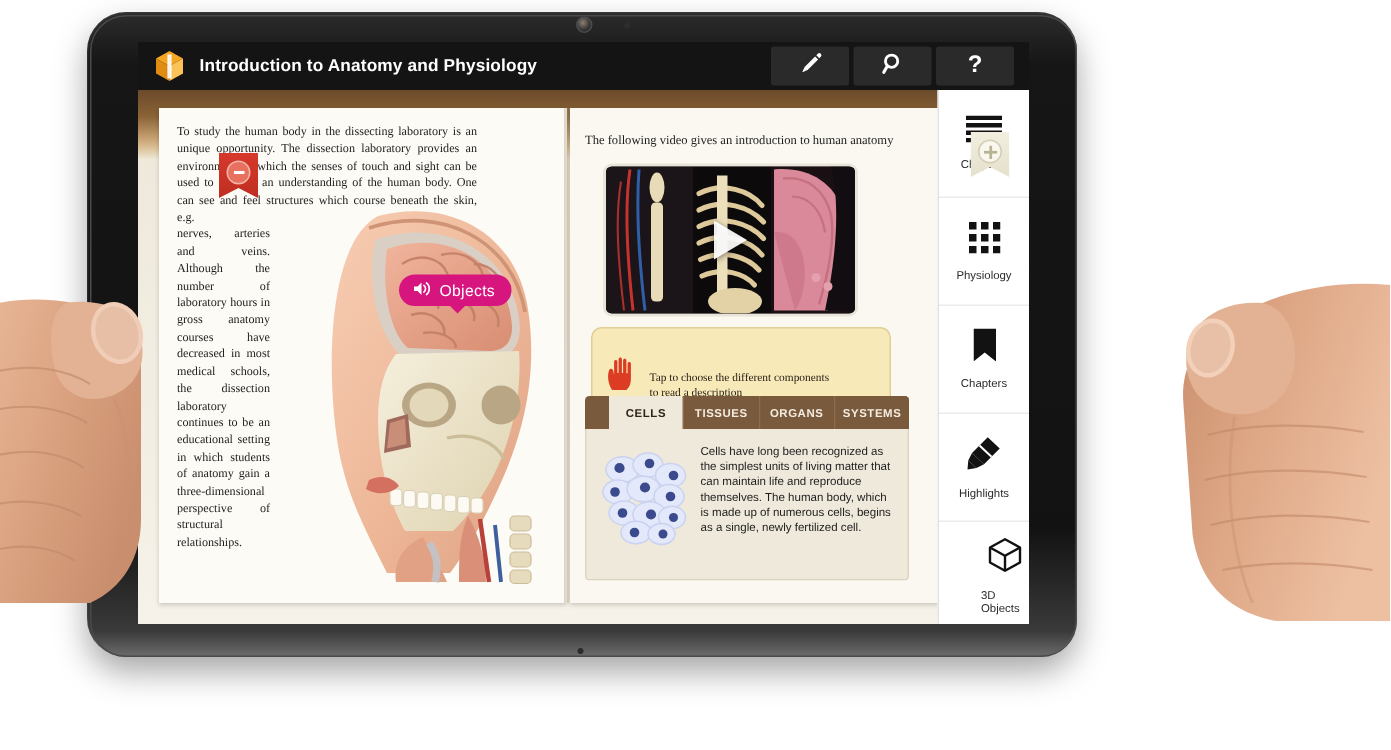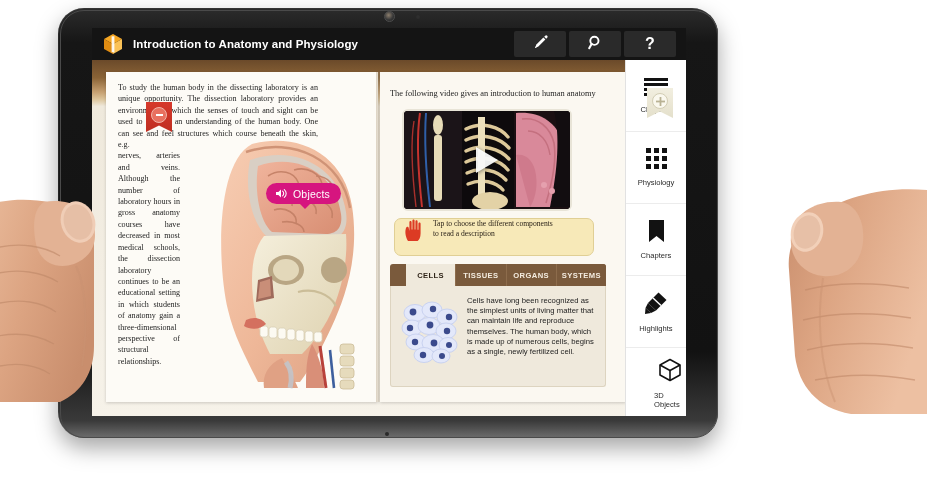--- a/index.html
+++ b/index.html
@@ -235,22 +235,22 @@
   }
 
   .tip-banner {
     position: absolute;
     left: 14px; top: 146px;
     width: 182px; height: 36px;
     background: #f7e9b8;
     border: 1px solid #e0cf95;
     border-radius: 7px;
     display: flex;
-    align-items: flex-start;
-    padding: 0 8px;
+    align-items: flex-end;
+    padding: 12px 8px;
     gap: 8px;
     cursor: pointer;
   }
   .tip-text {
     font-family: "Liberation Serif", serif;
     font-size: 7.6px;
     line-height: 9.8px;
     color: #2a2219;
   }
 

